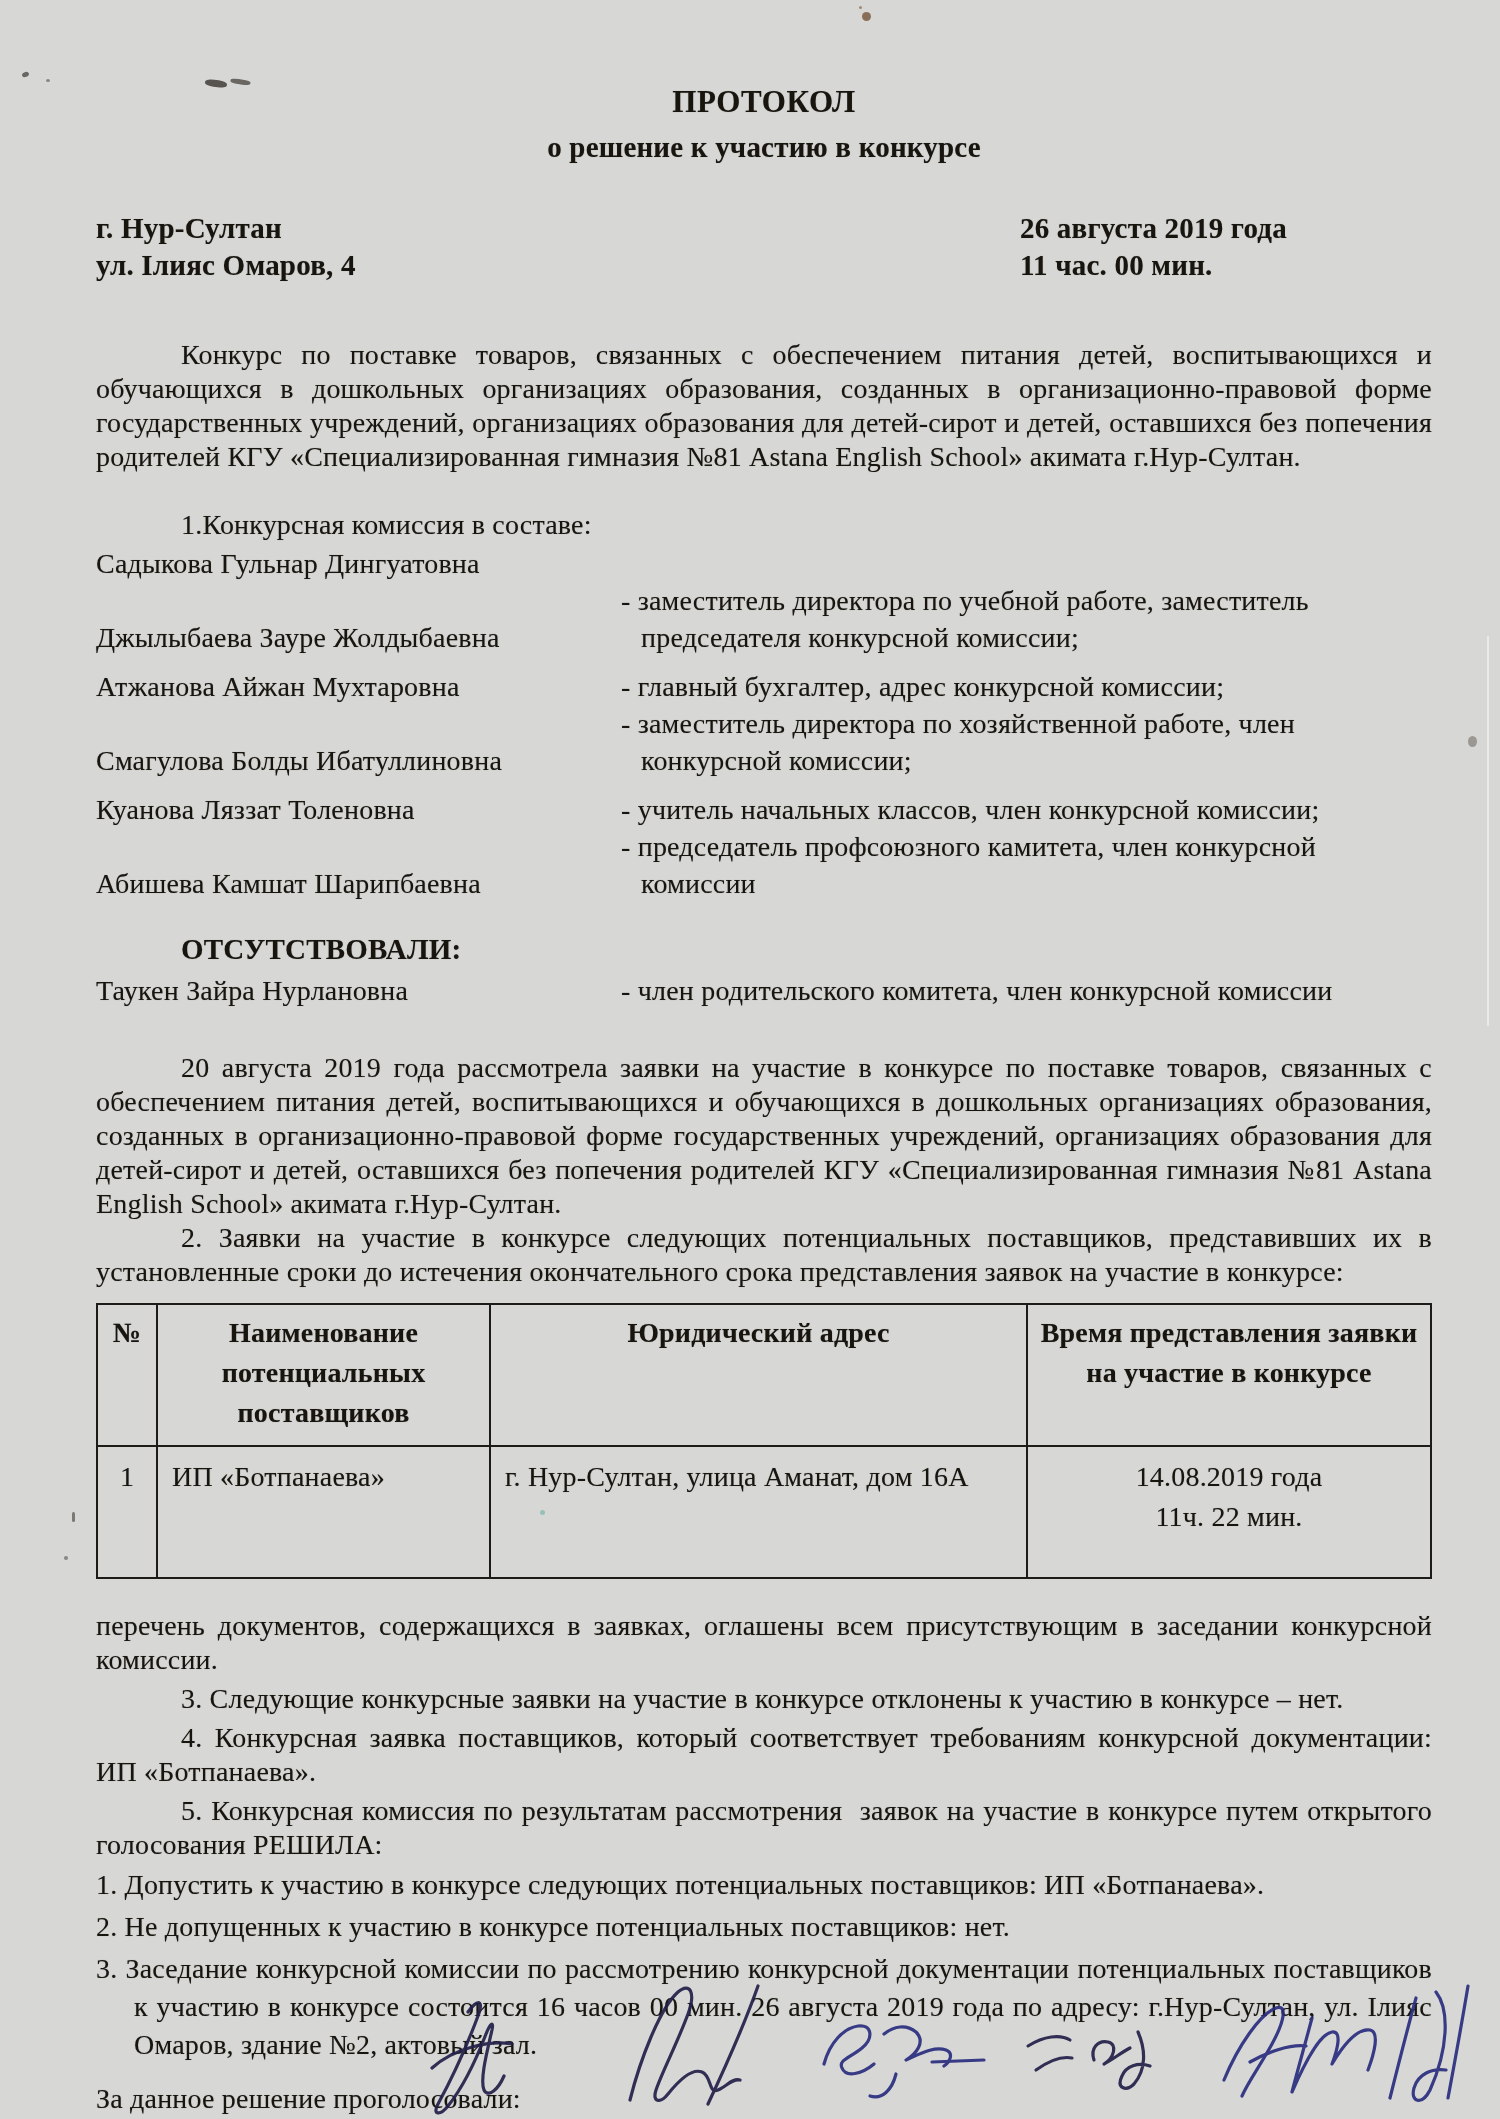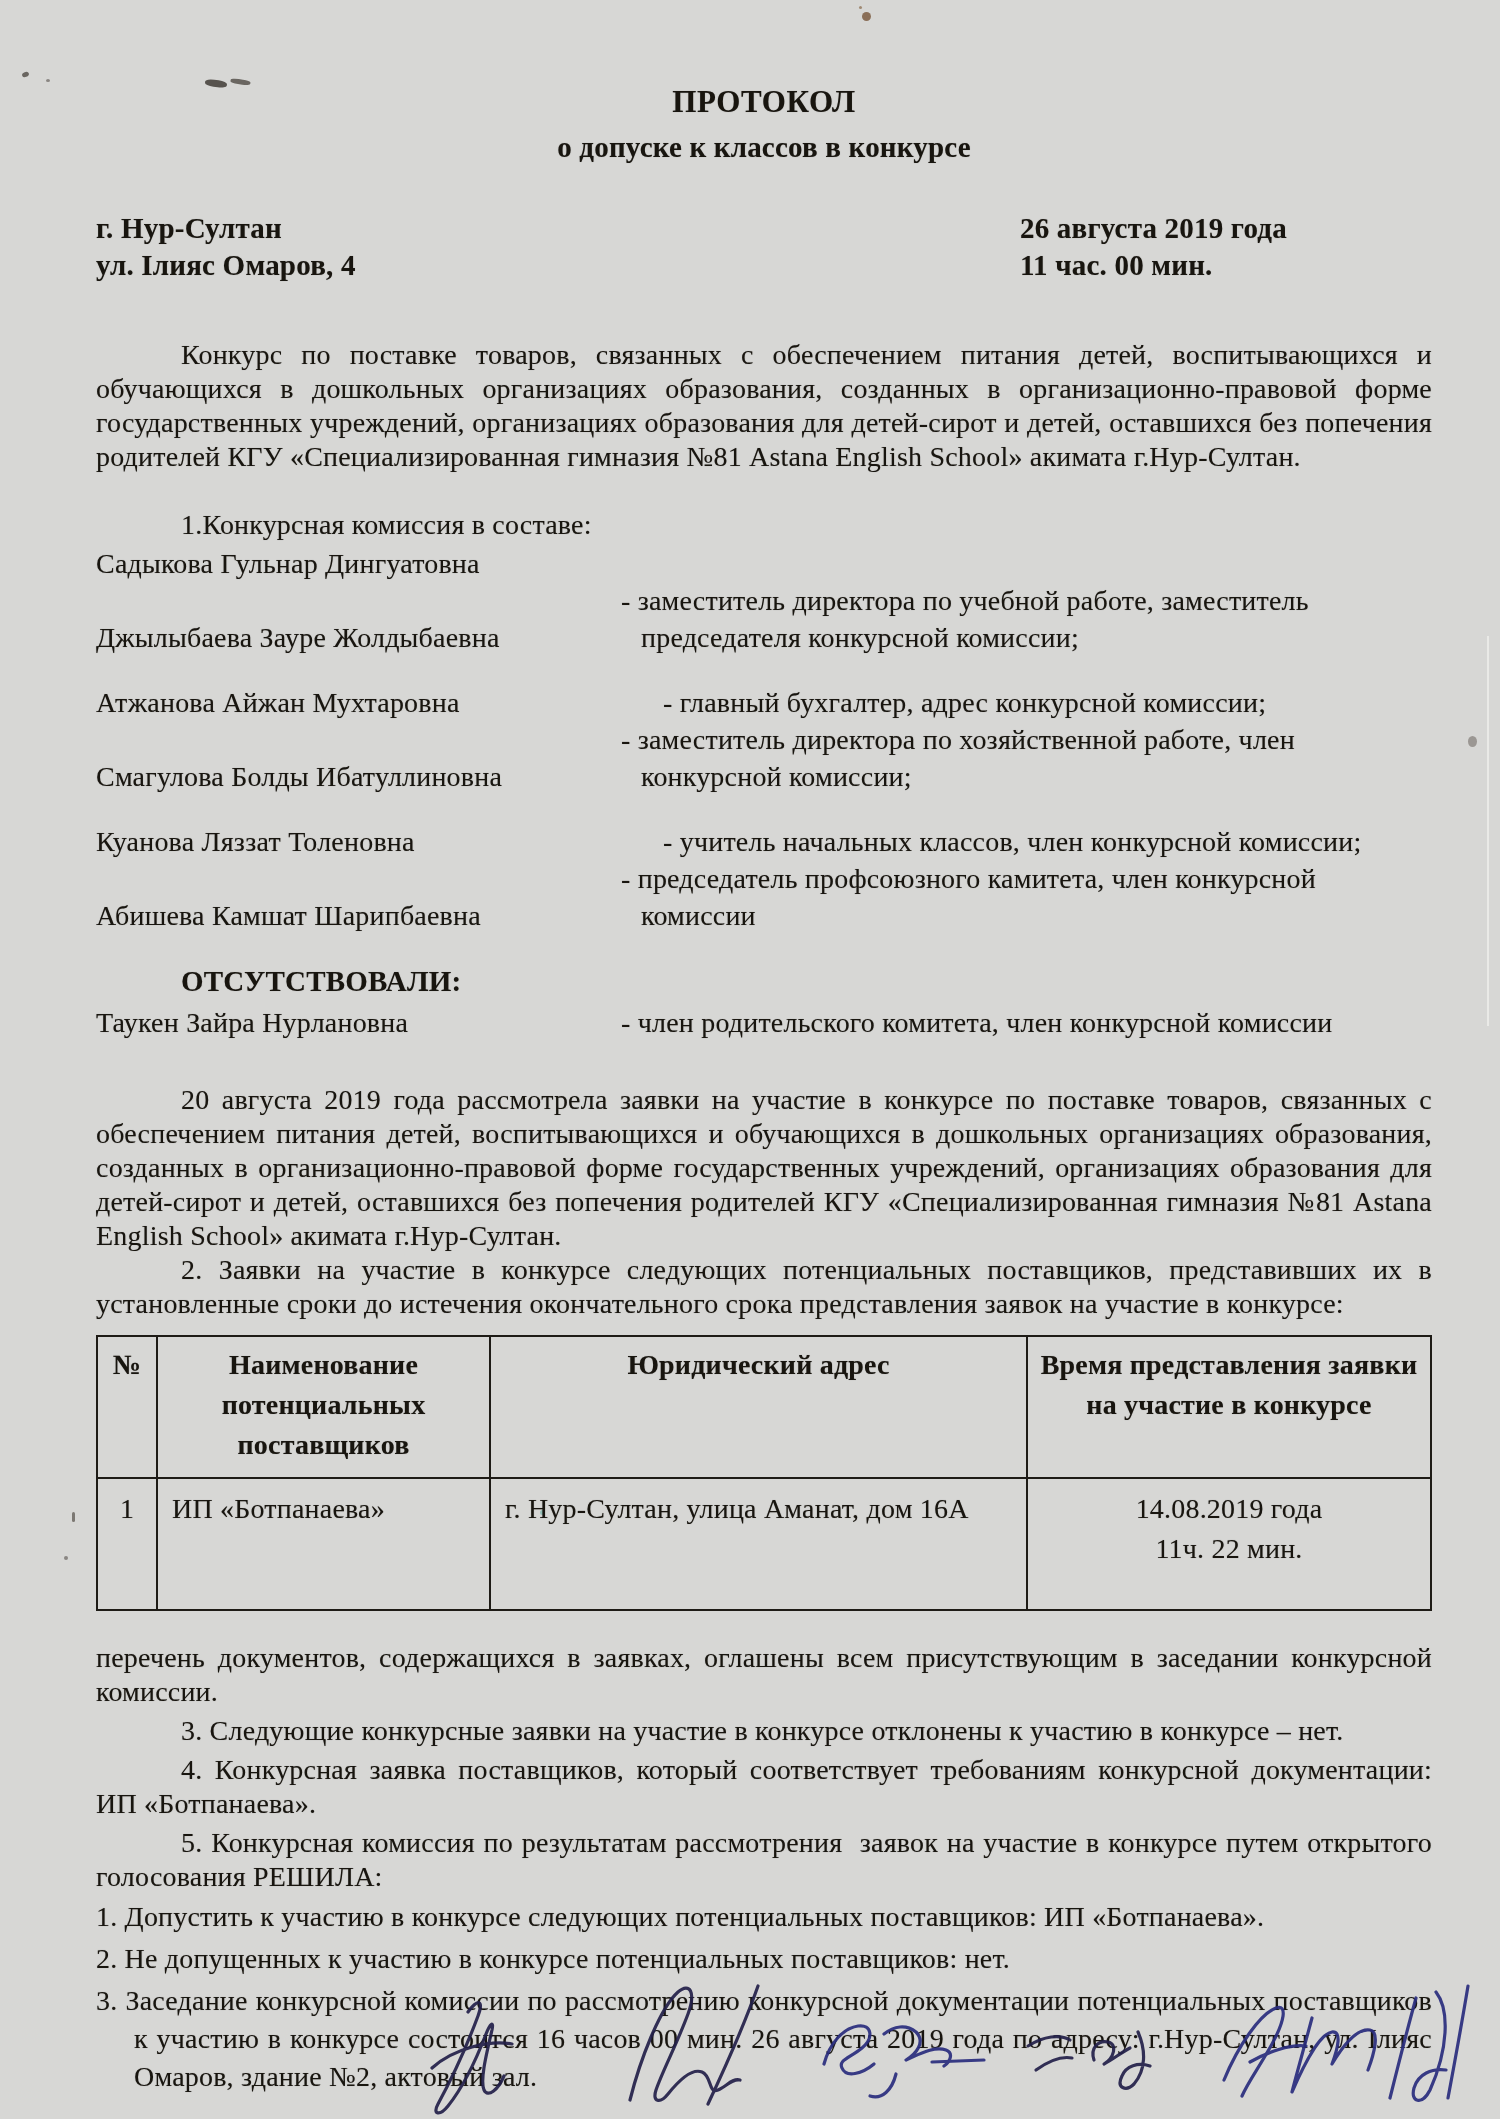--- a/index.html
+++ b/index.html
@@ -20,21 +20,21 @@
   .subtitle{font-size:29px;font-weight:700;text-align:center;margin-top:10px;}
 
   .meta{display:flex;justify-content:space-between;margin-top:46px;font-weight:700;font-size:29px;line-height:37px;}
   .meta .right{width:412px;}
 
   .intro{margin-top:54px;}
   .commission-heading{margin-top:34px;}
 
   .members{margin-top:3px;}
   .member-row{display:flex;line-height:37px;align-items:flex-end;}
-  .member-row.gap{margin-top:28px;gap:42px;}
+  .member-row.gap{margin-top:12px;}
   .m-name{flex:0 0 525px;}
   .m-role{flex:1;padding-left:20px;text-indent:-20px;}
 
   .absent-heading{margin-top:30px;margin-left:85px;font-weight:700;font-size:29px;}
   .absent-row{margin-top:6px;}
 
   .review{margin-top:42px;}
 
   table{border-collapse:collapse;width:1334px;table-layout:fixed;margin-top:14px;}
   th,td{border:2px solid #1e1b16;vertical-align:top;}
@@ -76,21 +76,21 @@
   <span class="speck sp4"></span>
   <span class="speck sp5"></span>
   <span class="speck sp6"></span>
   <span class="speck sp7"></span>
   <span class="speck sp8"></span>
   <span class="scanline"></span>
 
   <div class="content">
 
     <h1 class="title">ПРОТОКОЛ</h1>
-    <div class="subtitle">о допуске к классов в конкурсе</div>
+    <div class="subtitle">о решение к участию в конкурсе</div>
 
     <div class="meta">
       <div class="left">
         <div>г. Нур-Султан</div>
         <div>ул. Ілияс Омаров, 4</div>
       </div>
       <div class="right">
         <div>26 августа 2019 года</div>
         <div>11 час. 00 мин.</div>
       </div>

